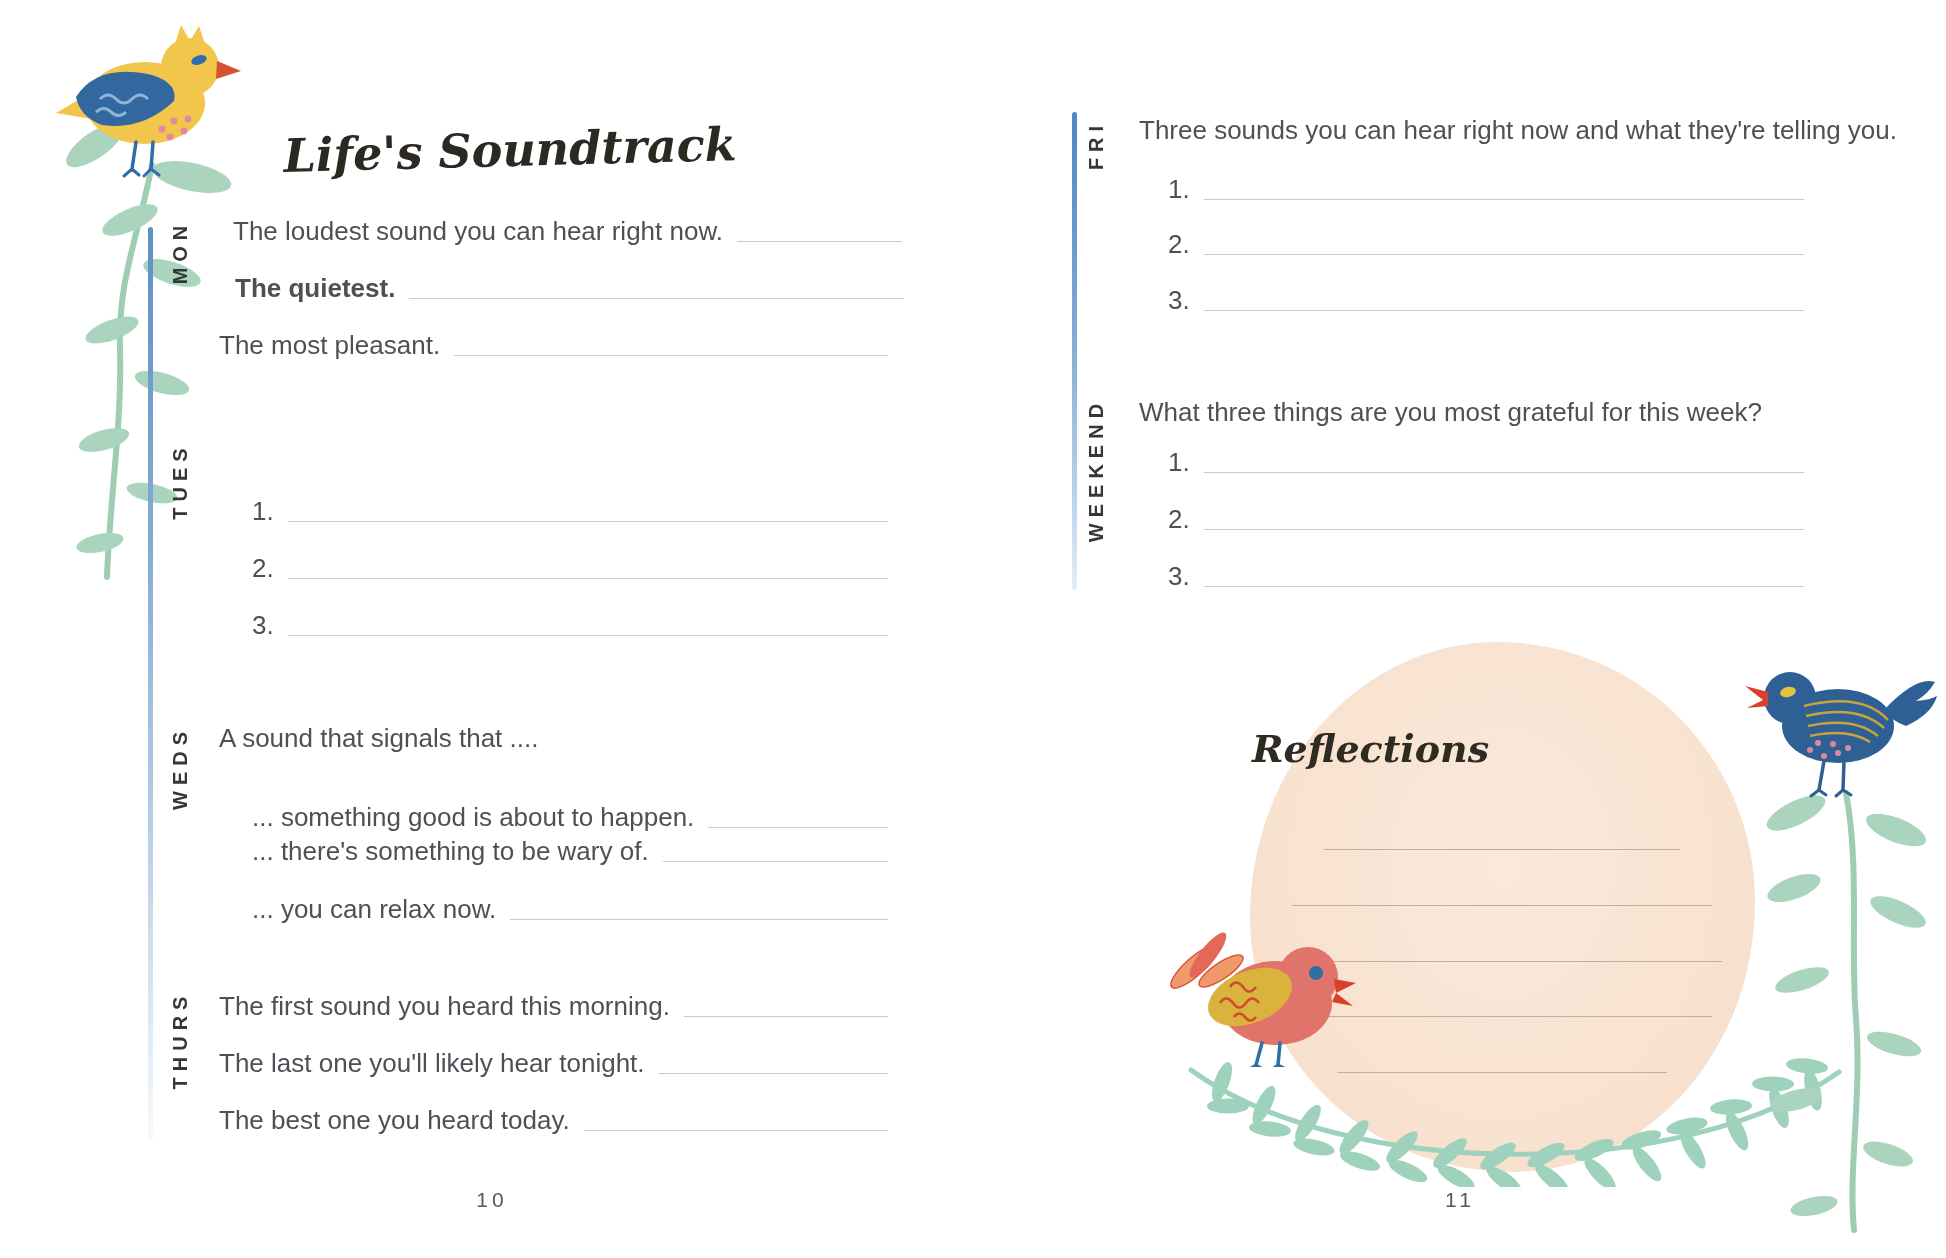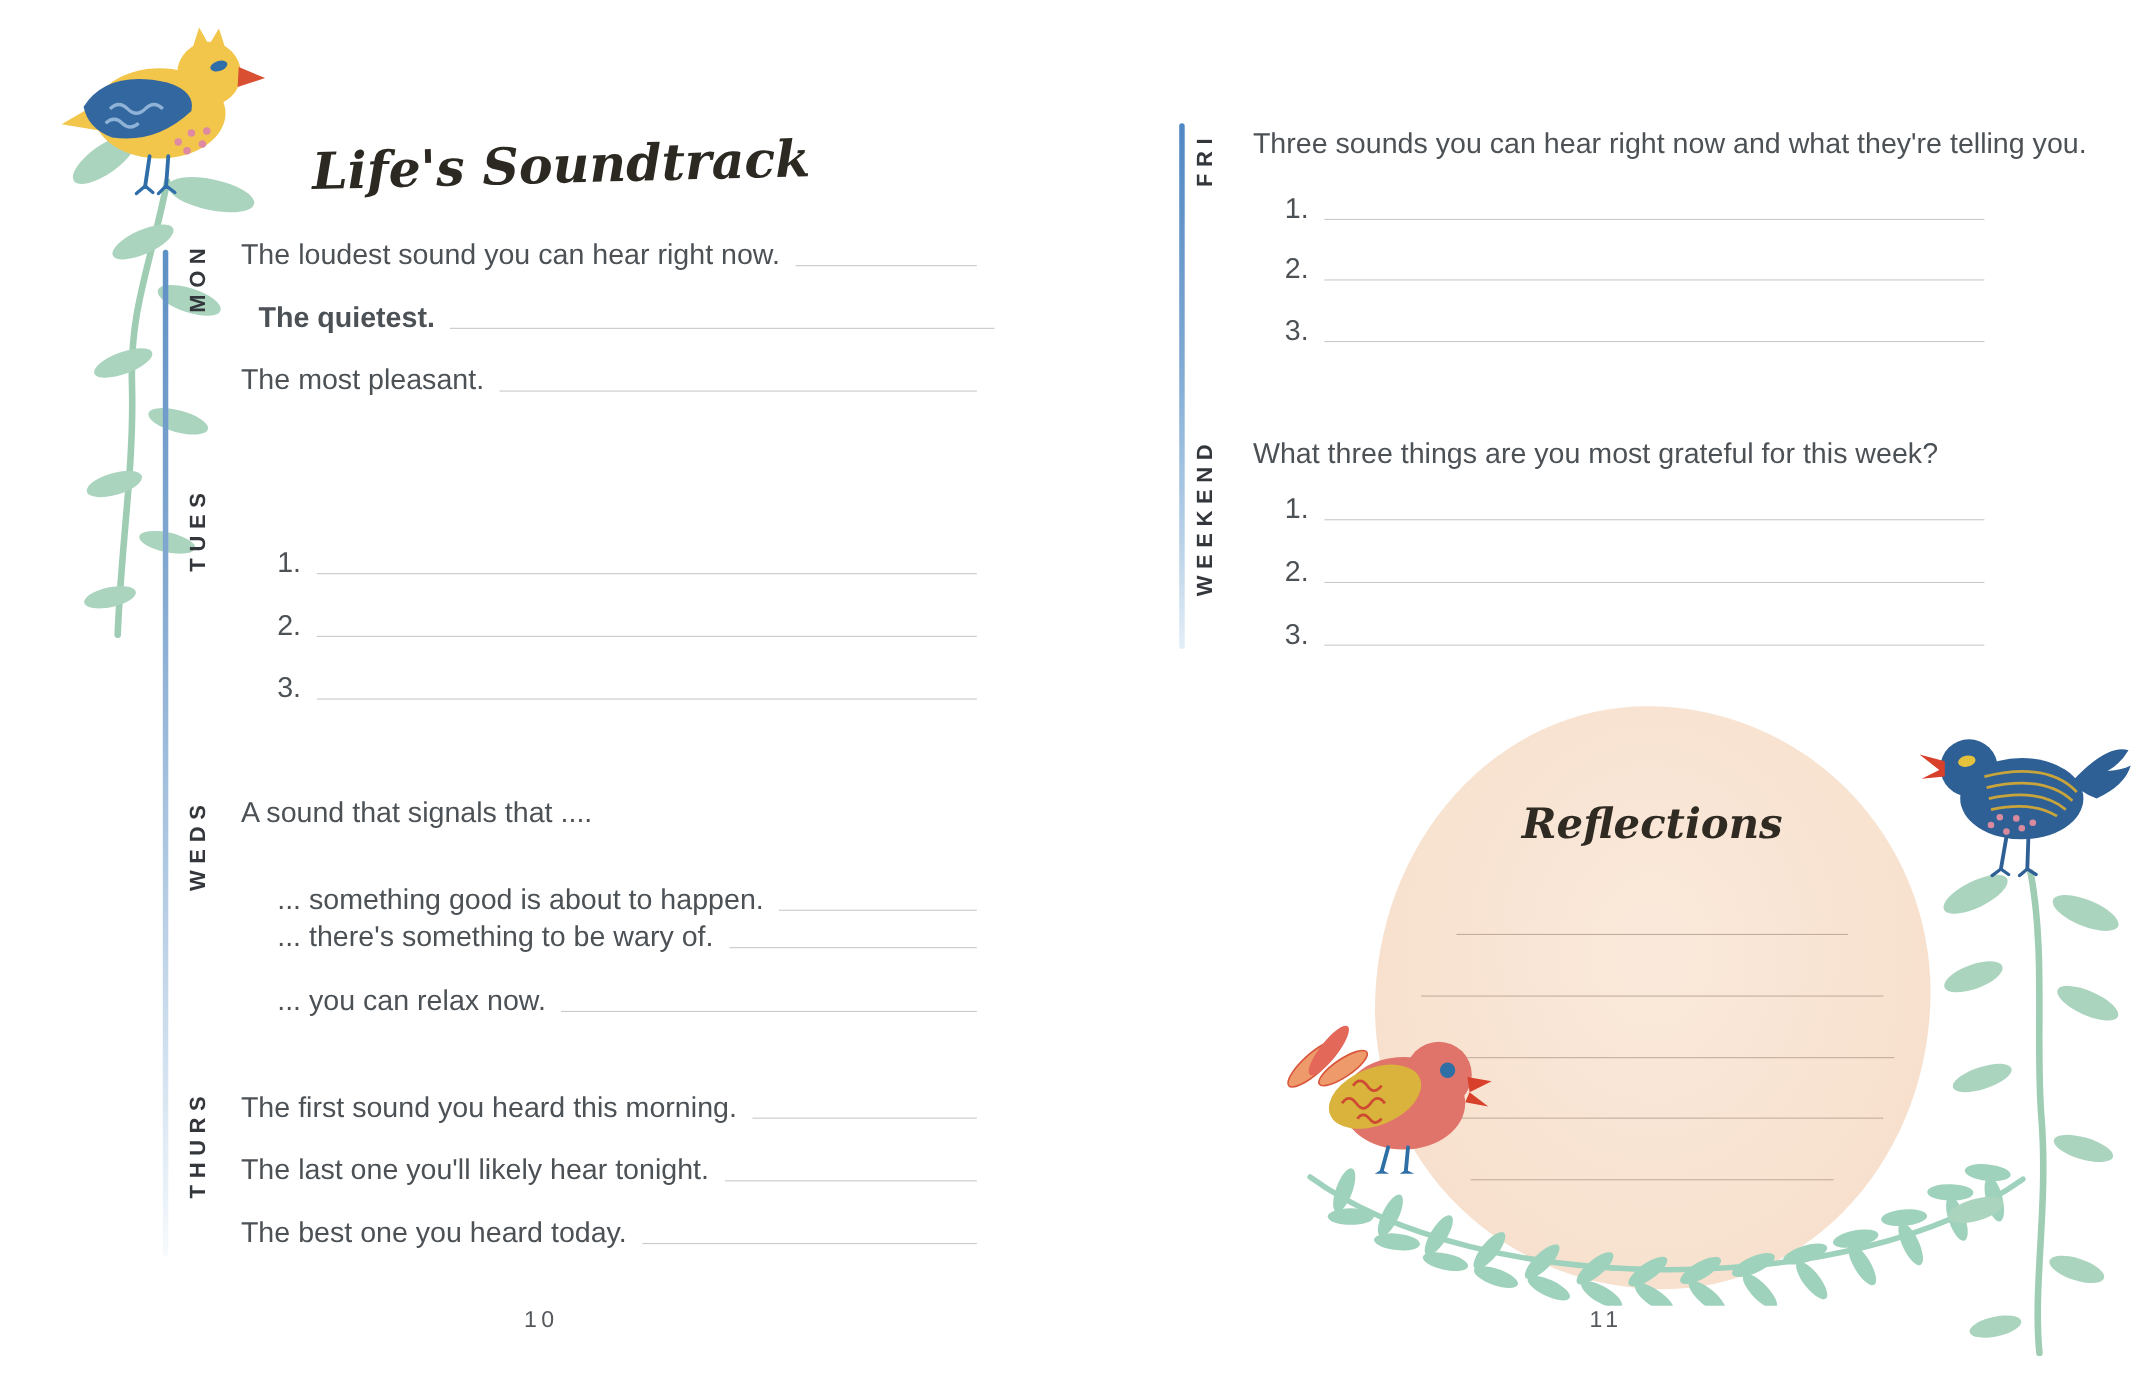--- a/index.html
+++ b/index.html
@@ -2,21 +2,21 @@
 <html><head>
 <meta charset="utf-8">
 <style>
   html,body{margin:0;padding:0;background:#ffffff;}
   .spread{position:relative;width:1946px;height:1258px;background:#ffffff;overflow:hidden;
           font-family:"Liberation Sans", sans-serif;color:#4c5156;}
   .page{position:absolute;top:0;height:100%;}
   .illus{position:absolute;}
   .script{position:absolute;font-family:"DejaVu Serif", serif;font-style:italic;font-weight:700;color:#2c2923;}
   .title-left{left:280px;top:92px;width:460px;text-align:center;font-size:46px;transform:rotate(-1.5deg);}
-  .title-reflections{left:1252px;top:726px;width:500px;text-align:center;font-size:38px;color:#2f2a22;}
+  .title-reflections{left:1252px;top:726px;width:500px;text-align:left;font-size:38px;color:#2f2a22;}
   .vline{position:absolute;width:5px;border-radius:3px;}
   .vline-left{left:148px;top:227px;height:915px;
       background:linear-gradient(to bottom,#5e90c5 0%,#86abd2 35%,#b6cde4 65%,#e3edf6 90%,#f6fafc 100%);}
   .vline-right{left:1072px;top:112px;height:478px;
       background:linear-gradient(to bottom,#4f86c4 0%,#7ea9d3 45%,#b9d2e8 80%,#e4eef7 100%);}
   .daylabel{position:absolute;width:220px;height:26px;line-height:26px;text-align:center;
       transform:rotate(-90deg);font-size:20px;letter-spacing:6px;color:#33373c;font-weight:600;}
   .prompt-row{position:absolute;display:flex;align-items:flex-end;font-size:26px;}
   .prompt-row .t{white-space:nowrap;}
   .fill{flex:1;border-bottom:1.5px solid #c9c9c9;margin:0 0 5px 14px;}
@@ -65,21 +65,21 @@
         <path d="M96 127 L92 154 M113 127 L111 154" stroke="#2f6ea8" stroke-width="3.5" stroke-linecap="round"></path>
         <path d="M92 154 l-8 7 M92 154 l7 6 M111 154 l-7 7 M111 154 l8 6" stroke="#2f6ea8" stroke-width="3" stroke-linecap="round"></path>
       </g>
     </svg>
 
     <h1 class="script title-left">Life's Soundtrack</h1>
 
     <div class="vline vline-left"></div>
 
     <div class="daylabel" style="left:70px;top:239px;">MON</div>
-    <div class="prompt-row" style="left:219px;top:216px;width:669px;">
+    <div class="prompt-row" style="left:233px;top:216px;width:669px;">
       <span class="t">The loudest sound you can hear right now.</span>
       <span class="fill"></span>
     </div>
     <div class="prompt-row" style="left:235px;top:273px;width:669px;font-weight:bold;">
       <span class="t">The quietest.</span>
       <span class="fill"></span>
     </div>
     <div class="prompt-row" style="left:219px;top:330px;width:669px;">
       <span class="t">The most pleasant.</span>
       <span class="fill"></span>

